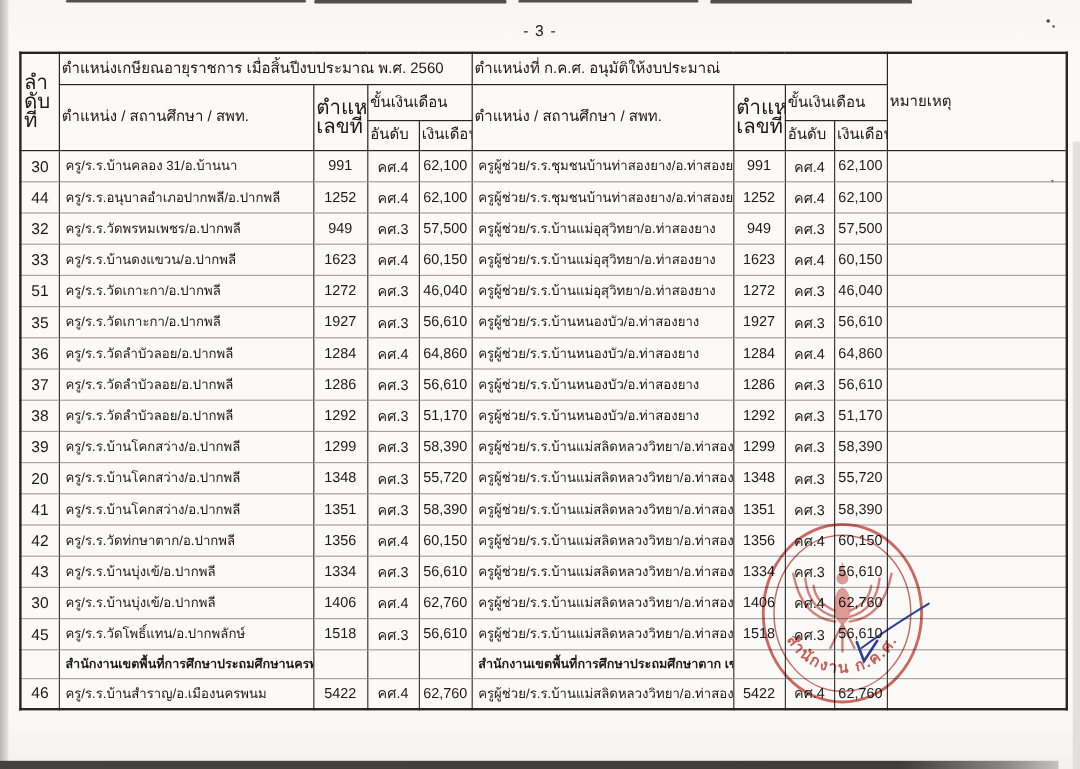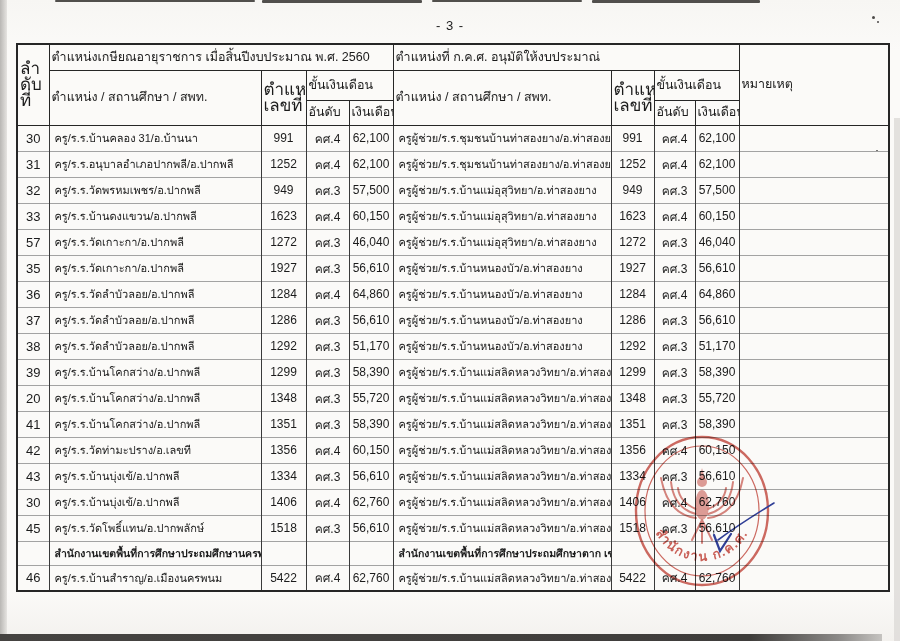--- a/index.html
+++ b/index.html
@@ -124,21 +124,21 @@
     <td class="cell-num">991</td>
     <td class="cell-rank">คศ.4</td>
     <td class="cell-sal">62,100</td>
     <td class="cell-name">ครูผู้ช่วย/ร.ร.ชุมชนบ้านท่าสองยาง/อ.ท่าสองยาง</td>
     <td class="cell-num">991</td>
     <td class="cell-rank">คศ.4</td>
     <td class="cell-sal">62,100</td>
     <td class="cell-remark"></td>
   </tr>
       <tr class="data-row">
-    <td class="cell-no">31</td>
+    <td class="cell-no">44</td>
     <td class="cell-name">ครู/ร.ร.อนุบาลอำเภอปากพลี/อ.ปากพลี</td>
     <td class="cell-num">1252</td>
     <td class="cell-rank">คศ.4</td>
     <td class="cell-sal">62,100</td>
     <td class="cell-name">ครูผู้ช่วย/ร.ร.ชุมชนบ้านท่าสองยาง/อ.ท่าสองยาง</td>
     <td class="cell-num">1252</td>
     <td class="cell-rank">คศ.4</td>
     <td class="cell-sal">62,100</td>
     <td class="cell-remark"></td>
   </tr>
@@ -160,21 +160,21 @@
     <td class="cell-num">1623</td>
     <td class="cell-rank">คศ.4</td>
     <td class="cell-sal">60,150</td>
     <td class="cell-name">ครูผู้ช่วย/ร.ร.บ้านแม่อุสุวิทยา/อ.ท่าสองยาง</td>
     <td class="cell-num">1623</td>
     <td class="cell-rank">คศ.4</td>
     <td class="cell-sal">60,150</td>
     <td class="cell-remark"></td>
   </tr>
       <tr class="data-row">
-    <td class="cell-no">57</td>
+    <td class="cell-no">51</td>
     <td class="cell-name">ครู/ร.ร.วัดเกาะกา/อ.ปากพลี</td>
     <td class="cell-num">1272</td>
     <td class="cell-rank">คศ.3</td>
     <td class="cell-sal">46,040</td>
     <td class="cell-name">ครูผู้ช่วย/ร.ร.บ้านแม่อุสุวิทยา/อ.ท่าสองยาง</td>
     <td class="cell-num">1272</td>
     <td class="cell-rank">คศ.3</td>
     <td class="cell-sal">46,040</td>
     <td class="cell-remark"></td>
   </tr>
@@ -257,21 +257,21 @@
     <td class="cell-rank">คศ.3</td>
     <td class="cell-sal">58,390</td>
     <td class="cell-name">ครูผู้ช่วย/ร.ร.บ้านแม่สลิดหลวงวิทยา/อ.ท่าสองยาง</td>
     <td class="cell-num">1351</td>
     <td class="cell-rank">คศ.3</td>
     <td class="cell-sal">58,390</td>
     <td class="cell-remark"></td>
   </tr>
       <tr class="data-row">
     <td class="cell-no">42</td>
-    <td class="cell-name">ครู/ร.ร.วัดท่ามะปราง/อ.เลขที</td>
+    <td class="cell-name">ครู/ร.ร.วัดท่กษาตาก/อ.ปากพลี</td>
     <td class="cell-num">1356</td>
     <td class="cell-rank">คศ.4</td>
     <td class="cell-sal">60,150</td>
     <td class="cell-name">ครูผู้ช่วย/ร.ร.บ้านแม่สลิดหลวงวิทยา/อ.ท่าสองยาง</td>
     <td class="cell-num">1356</td>
     <td class="cell-rank">คศ.4</td>
     <td class="cell-sal">60,150</td>
     <td class="cell-remark"></td>
   </tr>
       <tr class="data-row">

